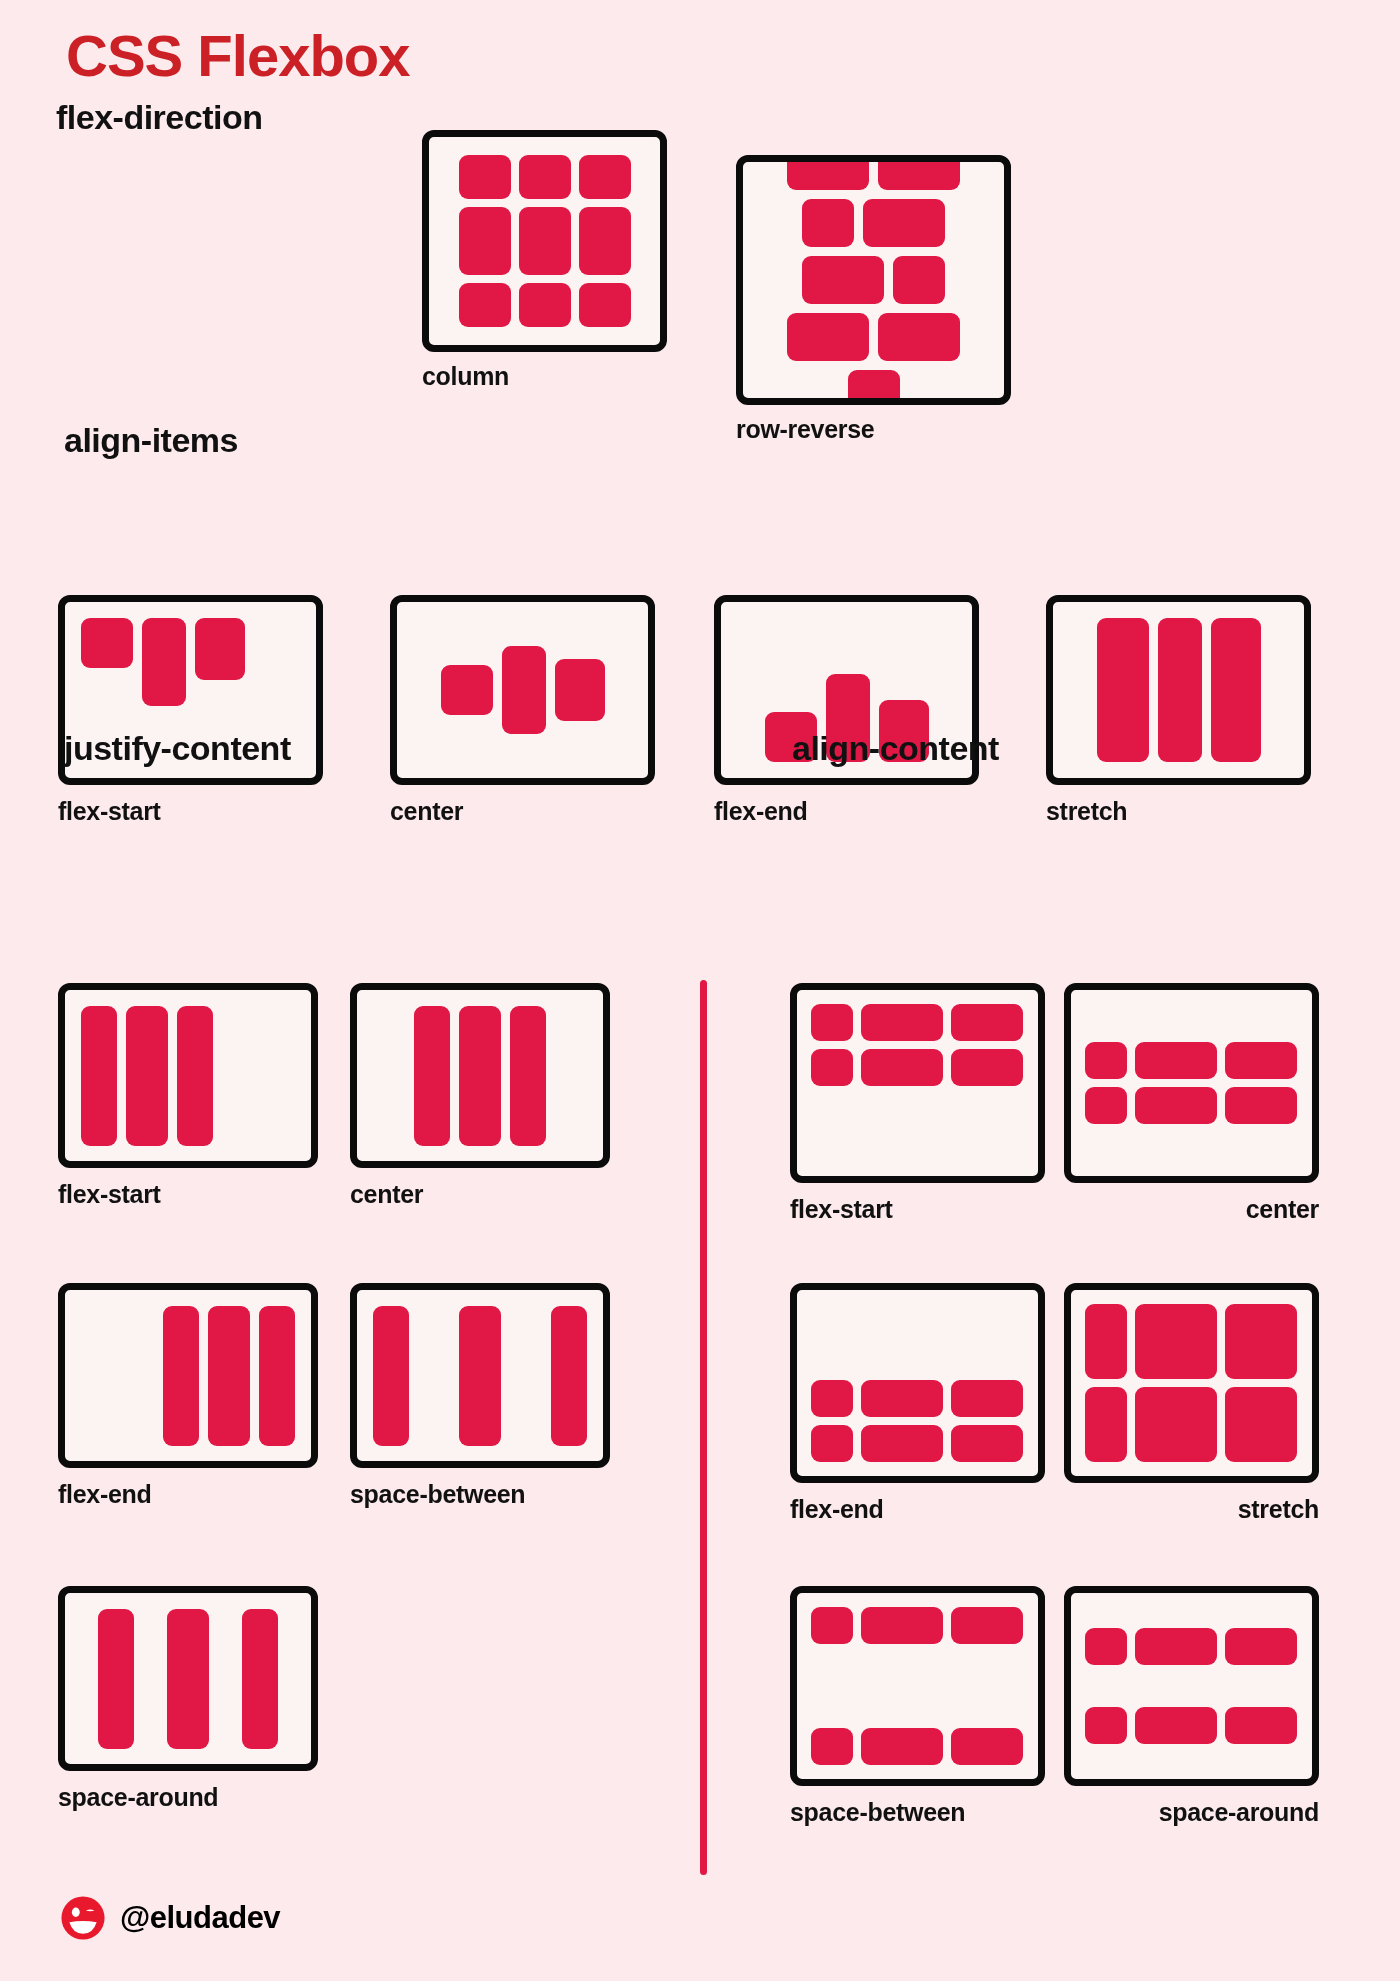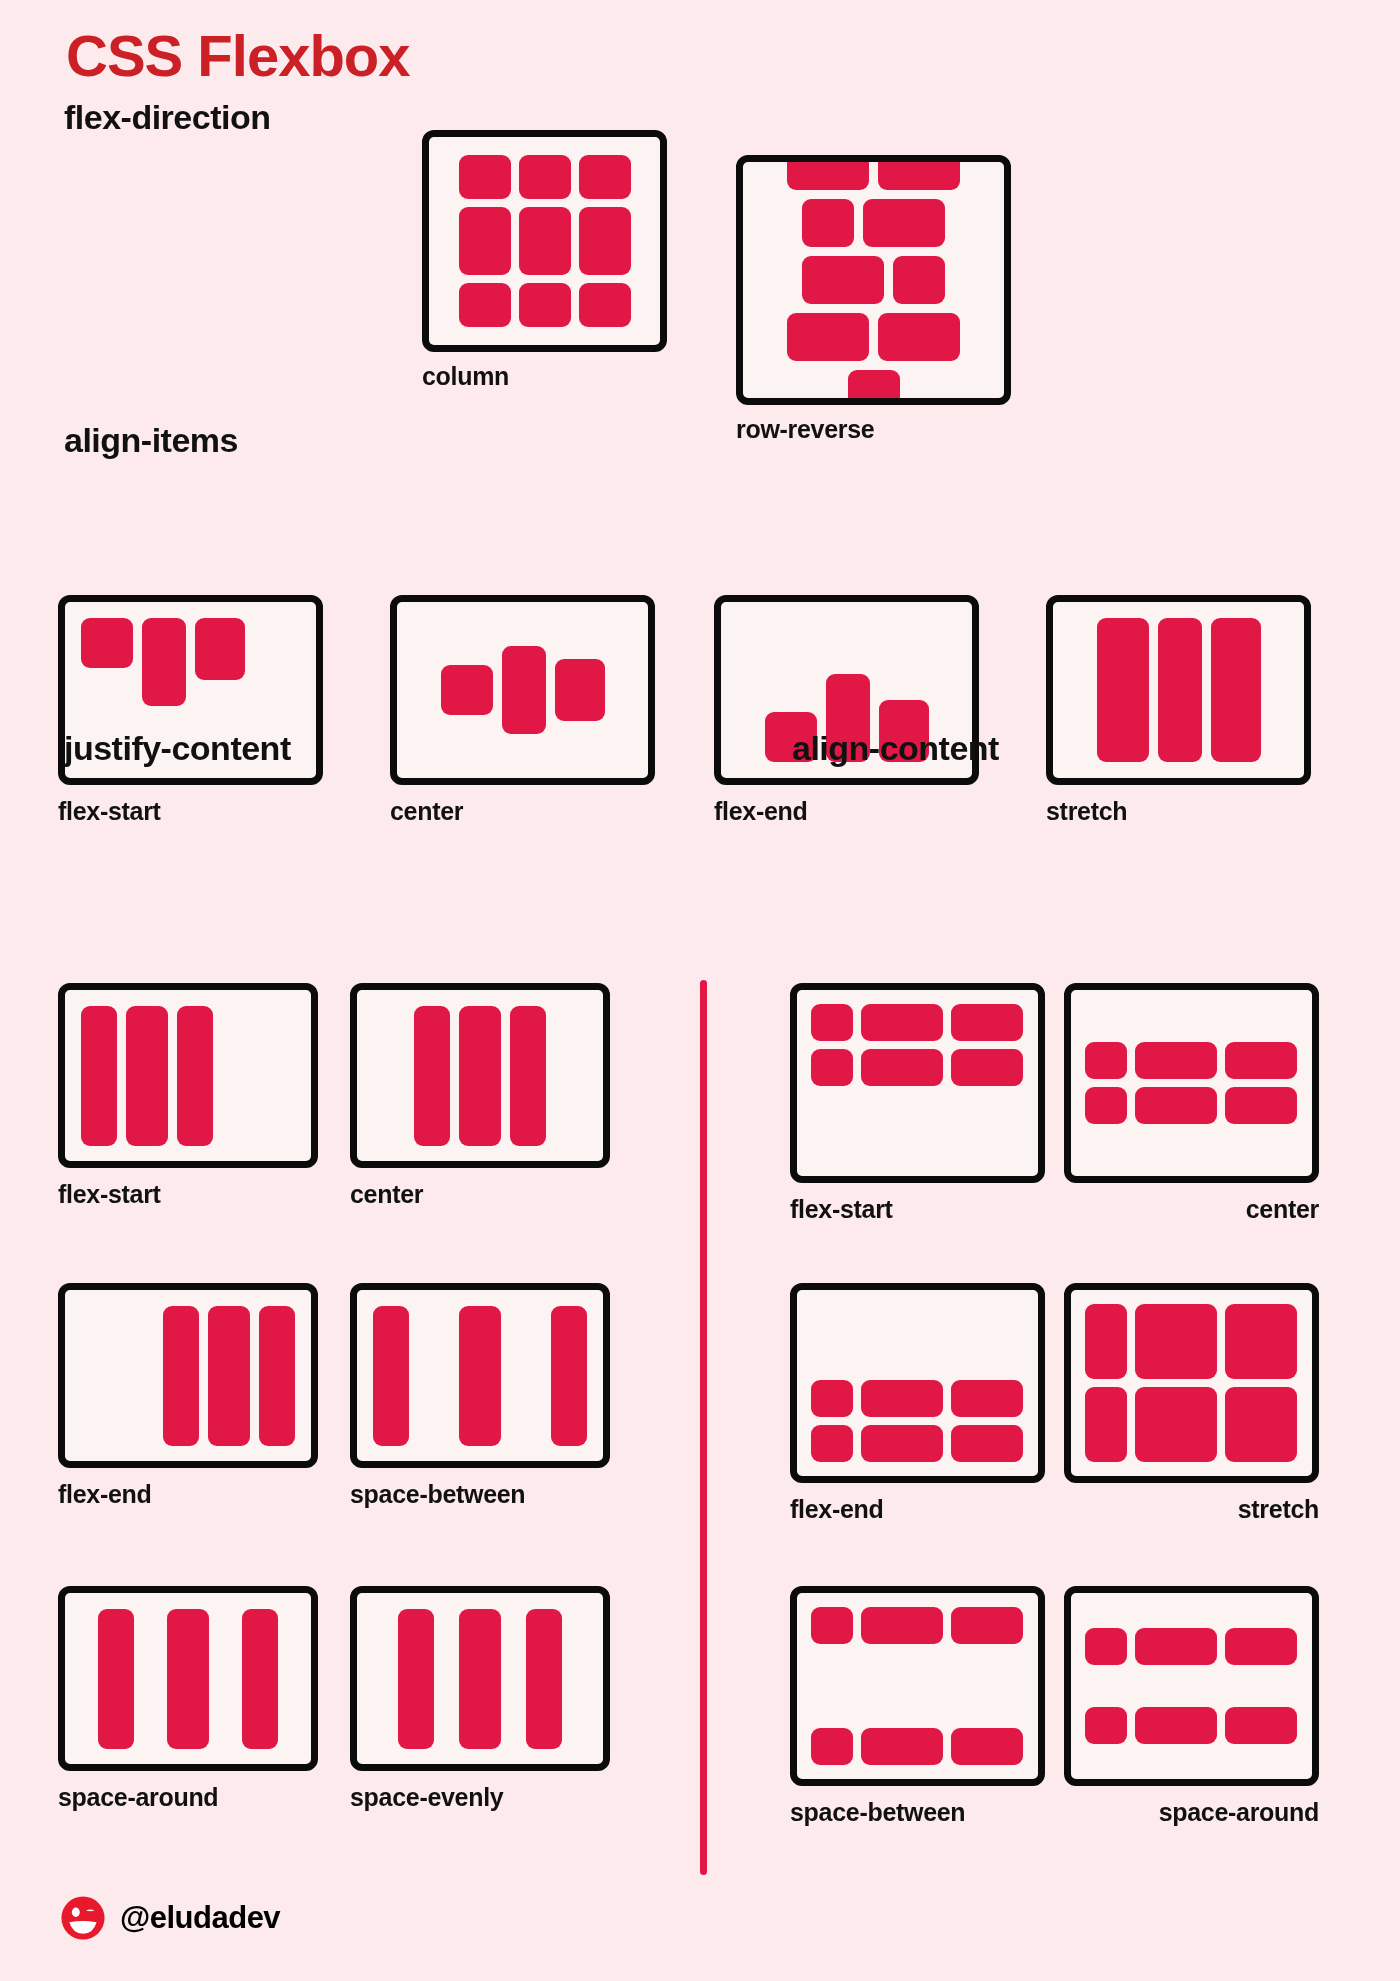--- a/index.html
+++ b/index.html
@@ -35,21 +35,21 @@
     overflow:hidden;
   }
   .item{background:#E11746;border-radius:9px;flex:none;}
 
   .cap{
     font-size:25px;font-weight:bold;color:#111;
     letter-spacing:-0.3px;white-space:nowrap;
   }
 
   
-  #flexdir-head{position:absolute;left:64px;top:98px;}
+  #flexdir-head{position:absolute;left:56px;top:98px;}
   .fd-unit{position:absolute;}
   .fd-box{width:280px;}
   .fd-inner{display:flex;flex-wrap:wrap;gap:9px;padding:18px 16px;width:100%;box-sizing:border-box;align-content:center;justify-content:center;}
 
   
   #alignitems-head{position:absolute;left:64px;top:421px;}
   .ai-unit{position:absolute;}
   .ai-box{width:265px;height:190px;padding:16px;}
 
   
@@ -194,28 +194,20 @@
 
   <div class="jc-unit" style="left:58px;top:1586px;">
     <div class="box jc-box" style="justify-content:space-around;">
       <div class="item" style="width:36px;height:140px;"></div>
       <div class="item" style="width:42px;height:140px;"></div>
       <div class="item" style="width:36px;height:140px;"></div>
     </div>
     <div class="cap" style="margin-top:12px;">space-around</div>
   </div>
 
-  <div class="jc-unit" style="left:350px;top:1586px;">
-    <div class="box jc-box" style="justify-content:space-evenly;">
-      <div class="item" style="width:36px;height:140px;"></div>
-      <div class="item" style="width:42px;height:140px;"></div>
-      <div class="item" style="width:36px;height:140px;"></div>
-    </div>
-    <div class="cap" style="margin-top:12px;">space-evenly</div>
-  </div>
 
   <div class="sec-head" id="aligncontent-head">align-content</div>
 
   <div class="ac-unit" style="left:790px;top:983px;">
     <div class="box ac-box" style="justify-content:flex-start;gap:8px;">
       <div class="ac-row">
         <div class="item" style="width:42px;height:37px;"></div>
         <div class="item" style="width:82px;height:37px;"></div>
         <div class="item" style="width:72px;height:37px;"></div>
       </div>

